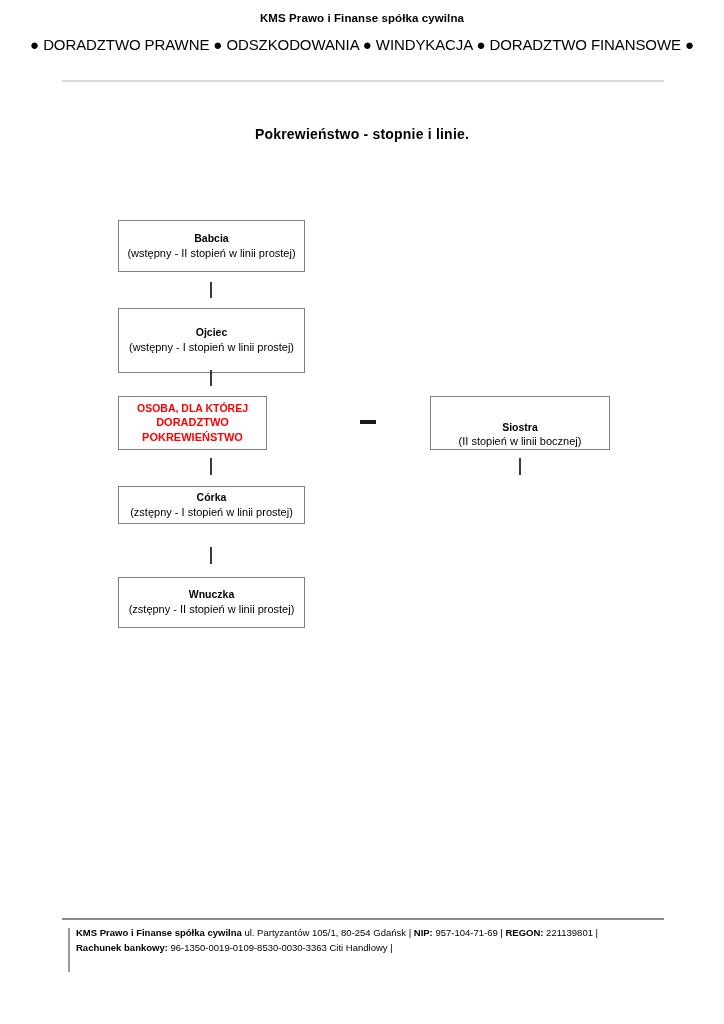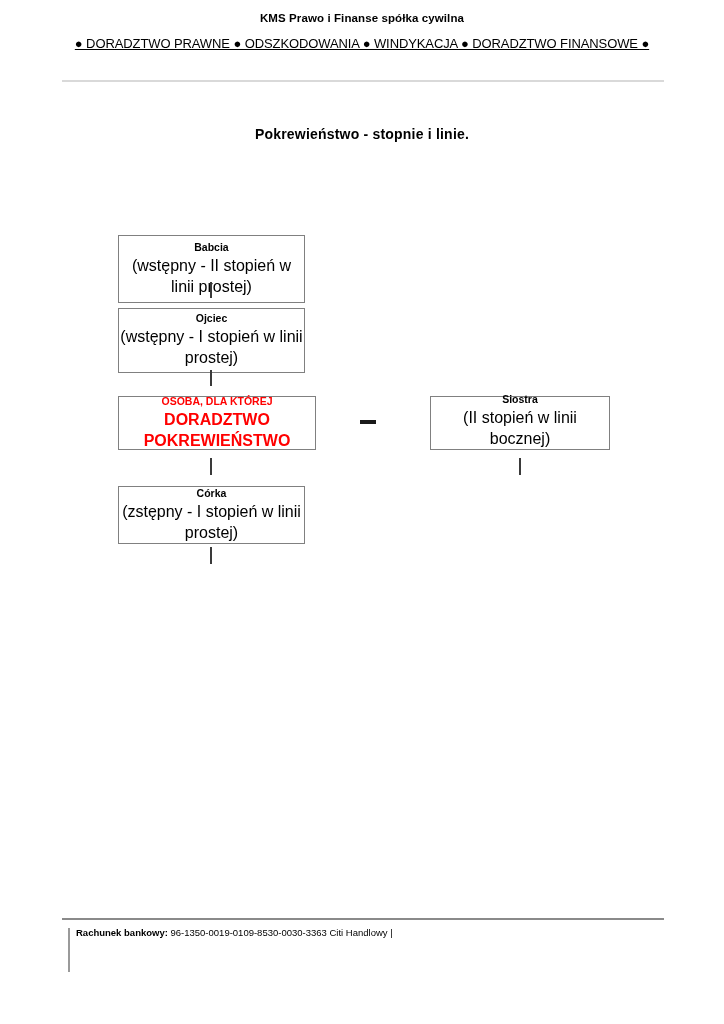--- a/index.html
+++ b/index.html
@@ -27,25 +27,24 @@
     text-align: center;
     color: #000;
   }
   .lh-company {
     font-size: 11.5px;
     font-weight: bold;
     padding-top: 12px;
     letter-spacing: 0.1px;
   }
   .lh-services {
-    font-size: 13px;
+    font-size: 15px;
     font-weight: normal;
     padding-top: 12px;
     letter-spacing: -0.1px;
-    text-decoration: underline;
   }
   .lh-www {
     font-size: 11.5px;
     font-weight: bold;
     padding-top: 12px;
   }
   .header-rule {
     position: absolute;
     left: 62px;
     top: 80px;
@@ -84,34 +83,34 @@
     align-items: center;
     justify-content: center;
     text-align: center;
     line-height: 1.32;
   }
   .node .n-title {
     font-size: 10.5px;
     font-weight: bold;
   }
   .node .n-sub {
-    font-size: 16px;
+    font-size: 11px;
     font-weight: normal;
   }
   .node.red .n-title,
   .node.red .n-sub {
     color: #ff0000;
     font-weight: bold;
   }
 
   
-  .n-babcia      { left: 118px; top: 235px; width: 187px; height: 68px; }
+  .n-babcia      { left: 118px; top: 220px; width: 187px; height: 52px; }
   .n-ojciec      { left: 118px; top: 308px; width: 187px; height: 65px; }
-  .n-osoba       { left: 118px; top: 396px; width: 198px; height: 54px; }
-  .n-corka       { left: 118px; top: 486px; width: 187px; height: 58px; text-align: center; }
+  .n-osoba       { left: 118px; top: 396px; width: 149px; height: 54px; }
+  .n-corka       { left: 118px; top: 486px; width: 187px; height: 38px; text-align: center; }
   .n-wnuczka     { left: 118px; top: 577px; width: 187px; height: 51px; }
 
   
   .n-siostra     { left: 430px; top: 396px; width: 180px; height: 54px; justify-content: flex-end; }
   .n-siostrzeniec{ left: 430px; top: 486px; width: 180px; height: 54px; }
 
   
   .conn-v {
     position: absolute;
     width: 2px;
@@ -211,32 +210,37 @@
 
   <div class="conn-v cv-3"></div>
 
   <div class="node n-corka">
     <div class="n-title">Córka</div>
     <div class="n-sub">(zstępny - I stopień w linii prostej)</div>
   </div>
 
   <div class="conn-v cv-4"></div>
 
+  <div class="node n-wnuczka">
+    <div class="n-title">Wnuczka</div>
+    <div class="n-sub">(zstępny - II stopień w linii prostej)</div>
+  </div>
 
   <div class="node n-siostra">
     <div class="n-title">Siostra</div>
     <div class="n-sub">(II stopień w linii bocznej)</div>
   </div>
 
   <div class="conn-v cv-r1"></div>
 
 
 </div>
 
 <div class="footer">
   <div class="footer-rule"></div>
   <div class="footer-body">
     <div class="footer-bar"></div>
     <div class="footer-lines">
+      <div class="f-line"><span class="f-b">KMS Prawo i Finanse spółka cywilna</span><span> ul. Partyzantów 105/1, 80-254 Gdańsk  |  </span><span class="f-b">NIP:</span><span> 957-104-71-69  |  </span><span class="f-b">REGON:</span><span> 221139801  |</span></div>
       <div class="f-line"><span class="f-b">Rachunek bankowy:</span><span> 96-1350-0019-0109-8530-0030-3363 Citi Handlowy  |</span></div>
     </div>
   </div>
 </div>
 
 </body></html>

